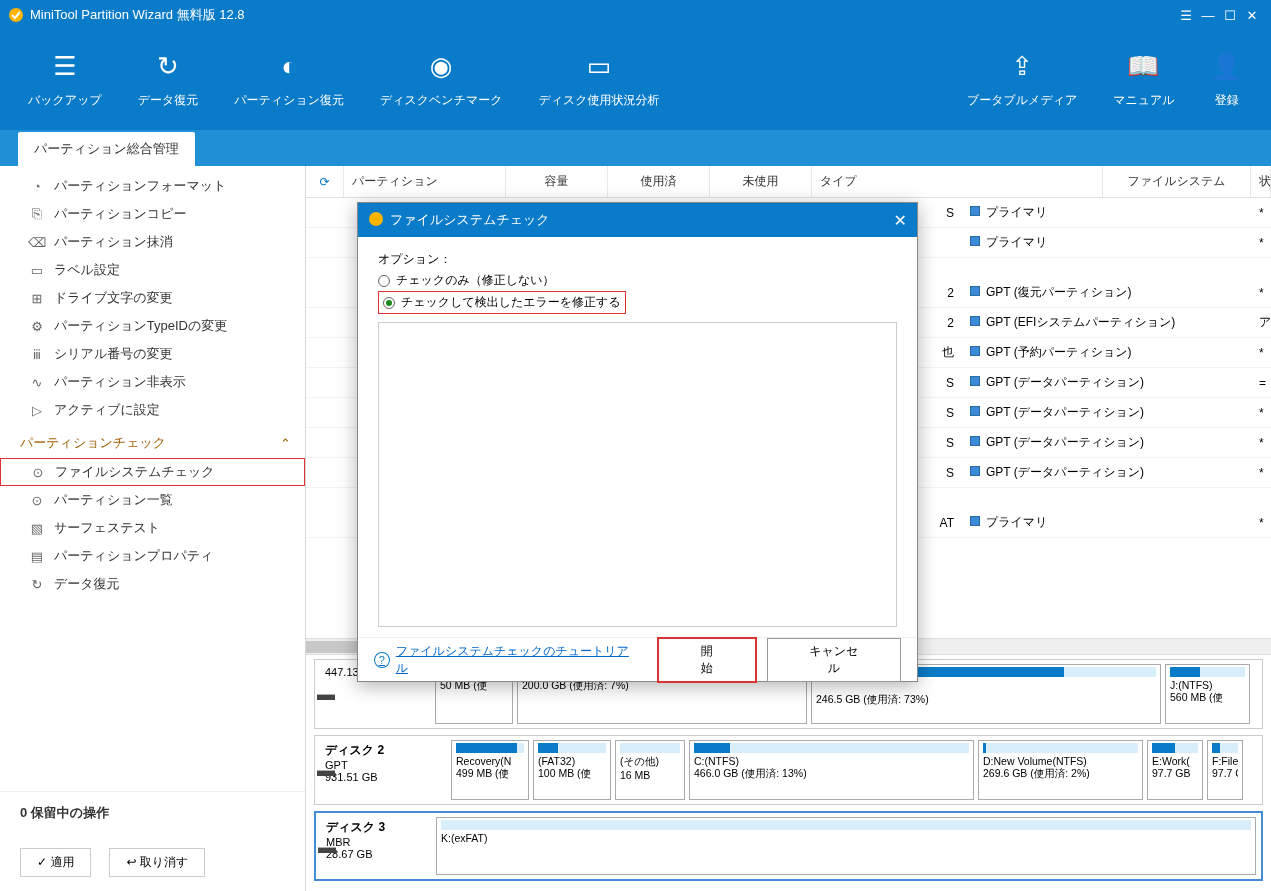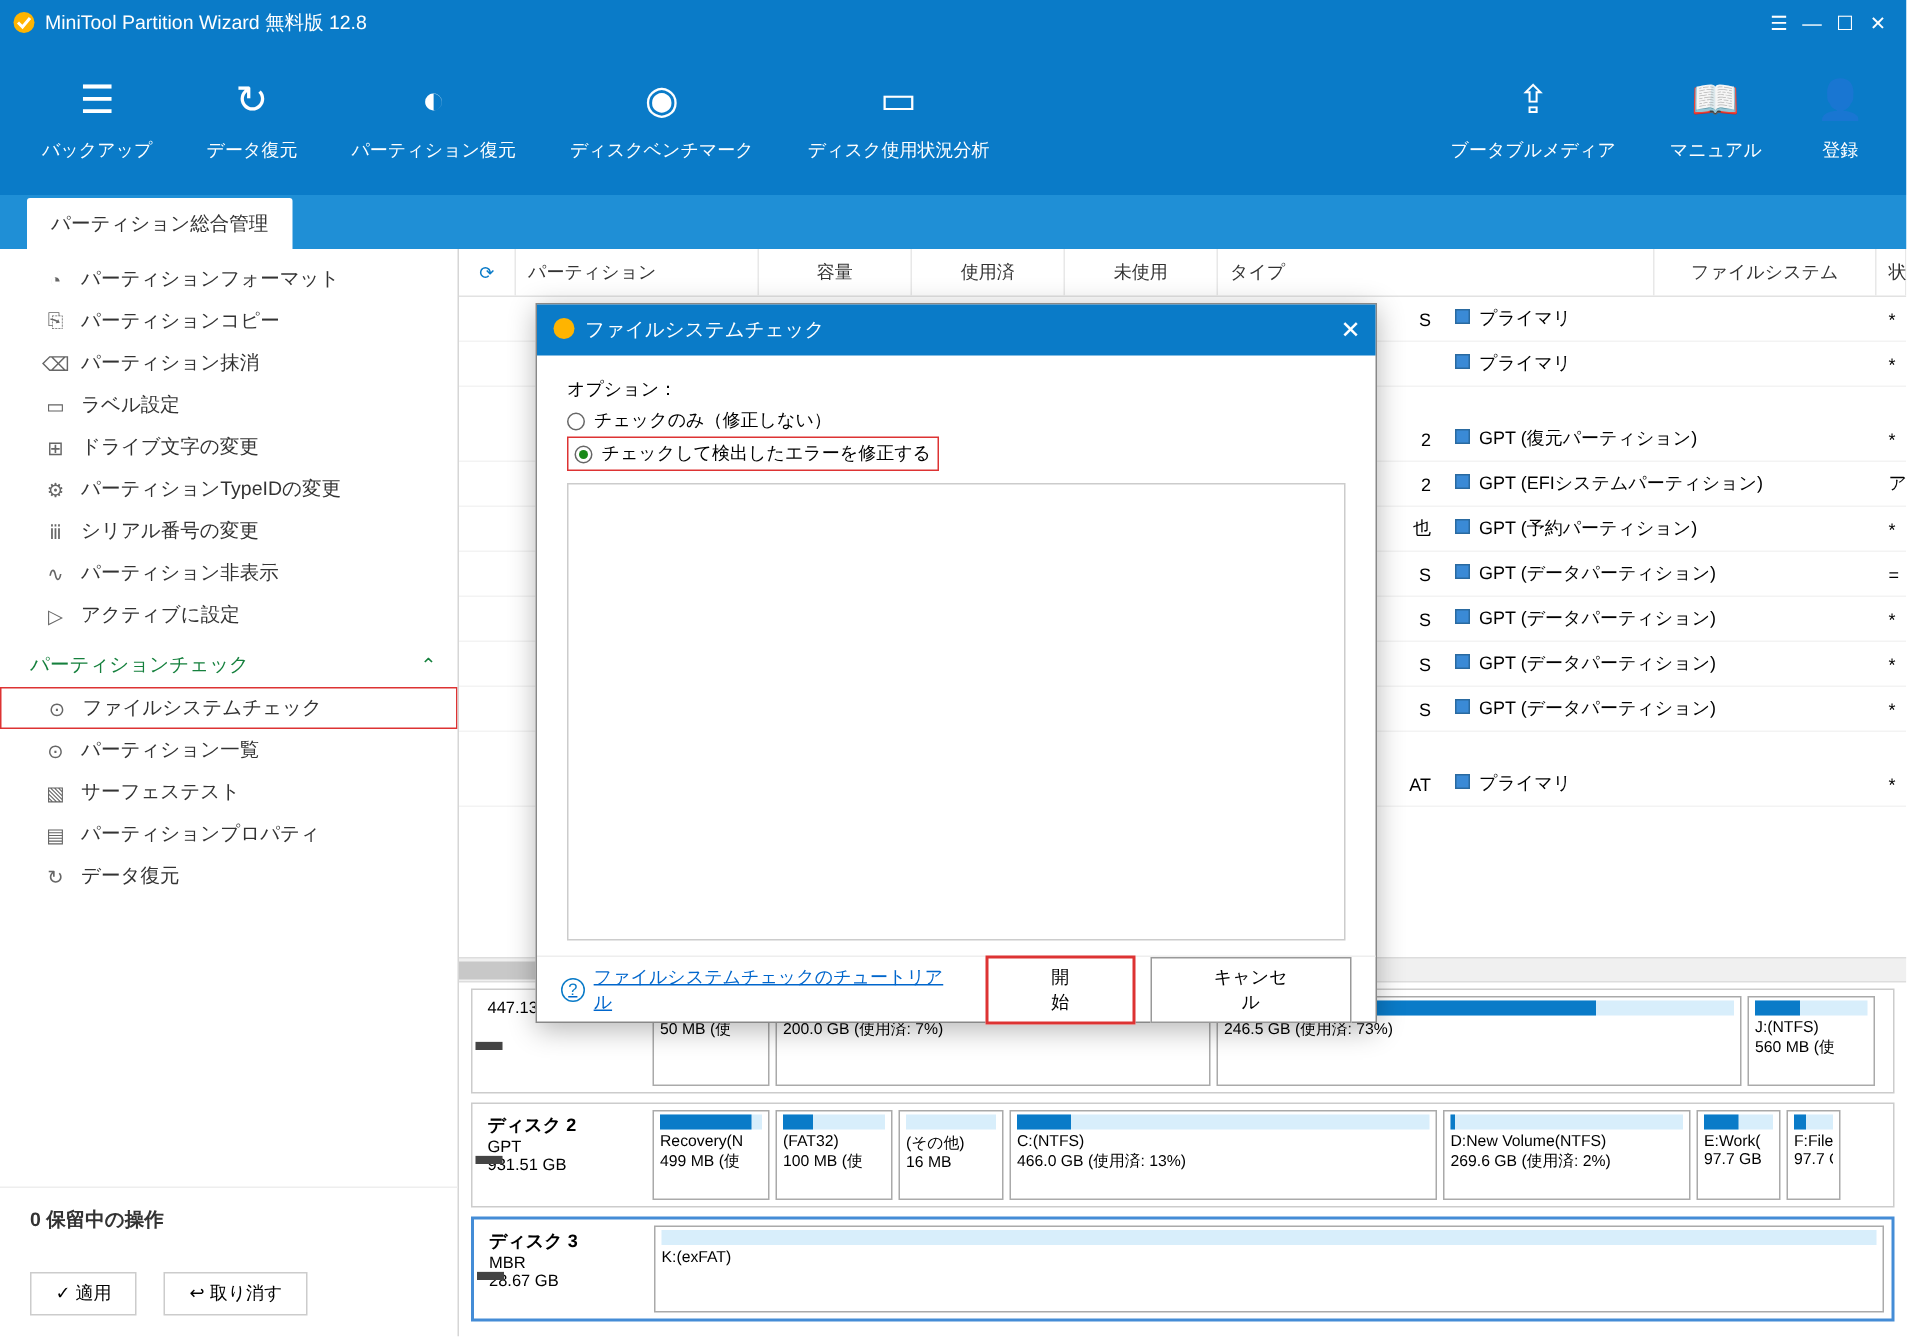--- a/index.html
+++ b/index.html
@@ -21,21 +21,21 @@
 .tabrow { height: 36px; background: #1f8fd6; display: flex; align-items: flex-end; padding-left: 18px; }
 .tab { background: #fff; color: #333; padding: 8px 16px; font-size: 13px; border-radius: 2px 2px 0 0; }
 
 
 .main { display: flex; height: calc(100% - 166px); }
 .sidebar { width: 306px; border-right: 1px solid #d6d6d6; display: flex; flex-direction: column; }
 .sidelist { flex: 1; overflow: auto; padding: 6px 0; }
 .sideitem { display: flex; align-items: center; padding: 4px 14px 4px 28px; font-size: 13px; color: #333; cursor: pointer; height: 28px; }
 .sideitem .sicon { width: 18px; margin-right: 8px; color: #666; text-align: center; }
 .sideitem.hl { border: 1px solid #d33; }
-.sidehead { padding: 10px 14px 6px 20px; font-size: 13px; color: #15803d; display:flex; justify-content:space-between; align-items:center;}
+.sidehead { padding: 10px 14px 6px 20px; font-size: 13px; color: #a16207; display:flex; justify-content:space-between; align-items:center;}
 .pending { padding: 12px 20px; font-size: 13px; font-weight: bold; color: #333; border-top: 1px solid #eee; }
 .sidebuttons { padding: 14px 20px; display: flex; gap: 18px; }
 .sidebuttons button { padding: 5px 16px; font-size: 12px; border: 1px solid #ccc; background: #fff; cursor: pointer; }
 
 .content { flex: 1; display: flex; flex-direction: column; overflow: hidden; }
 
 
 .tblhead { height: 32px; display: flex; align-items: center; border-bottom: 1px solid #e2e2e2; font-size: 12px; color: #333; background: #fff; }
 .tblhead .th { padding: 0 8px; border-right: 1px solid #e8e8e8; height: 100%; display: flex; align-items: center; }
 .refresh { width: 38px; justify-content: center; color: #0a7bc8; }
@@ -301,21 +301,21 @@
             <div class="vlabel">50 MB (使</div>
             <div class="vlabel"></div>
           </div>
           <div class="dvol" style="width: 290px;">
             <div class="bar">
               <div class="fill" style="width:7%"></div>
             </div>
             <div class="vlabel">200.0 GB (使用済: 7%)</div>
             <div class="vlabel"></div>
           </div>
-          <div class="dvol" style="width: 350px;">
+          <div class="dvol" style="width: 350px; justify-content: space-between;">
             <div class="bar">
               <div class="fill" style="width:73%"></div>
             </div>
             <div class="vlabel">246.5 GB (使用済: 73%)</div>
             <div class="vlabel"></div>
           </div>
           <div class="dvol" style="width: 85px;">
             <div class="bar">
               <div class="fill" style="width:40%"></div>
             </div>
@@ -323,21 +323,21 @@
             <div class="vlabel">560 MB (使</div>
           </div>
         </div>
         <div class="diskmap">
           <div class="dh">
             <div class="dname">ディスク 2</div>
             <div>GPT</div>
             <div>931.51 GB</div>
             <span class="dicon">▬</span>
           </div>
-          <div class="dvol" style="width: 78px;">
+          <div class="dvol" style="width: 78px; margin-left: 16px;">
             <div class="bar">
               <div class="fill" style="width:90%"></div>
             </div>
             <div class="vlabel">Recovery(N</div>
             <div class="vlabel">499 MB (使</div>
           </div>
           <div class="dvol" style="width: 78px;">
             <div class="bar">
               <div class="fill" style="width:30%"></div>
             </div>

